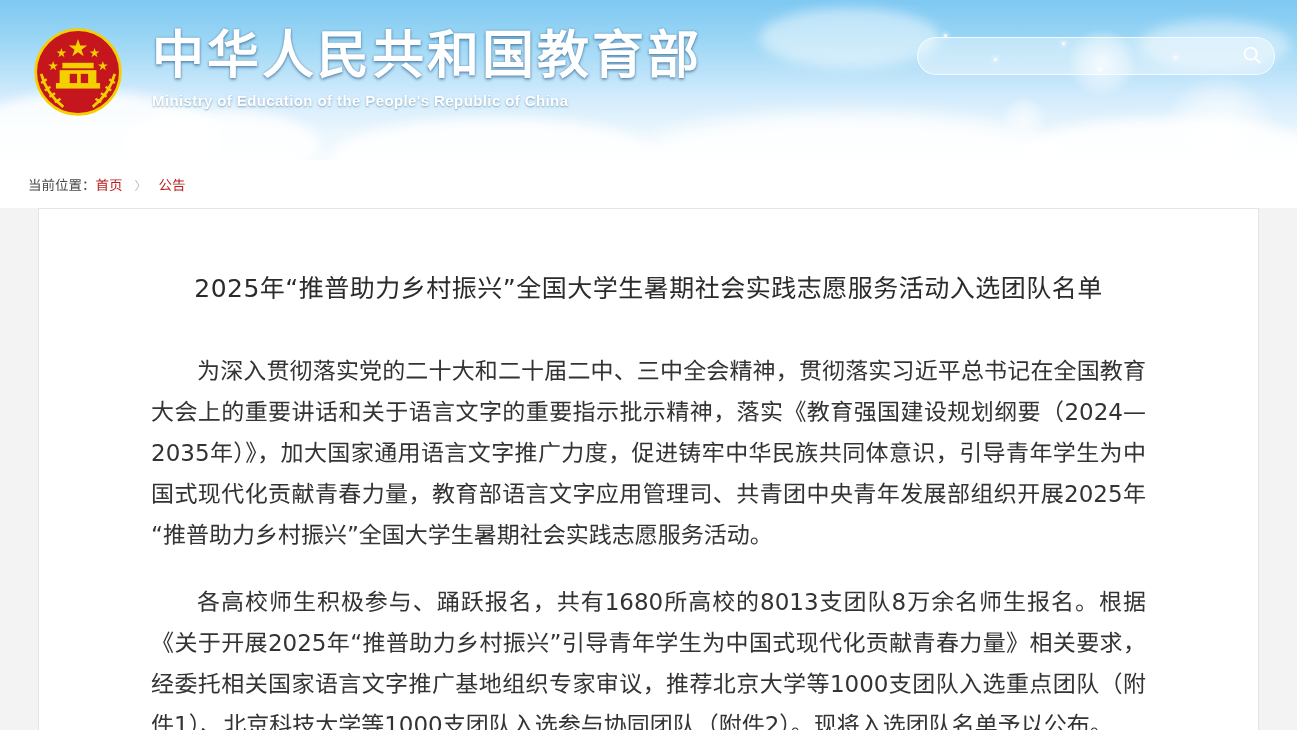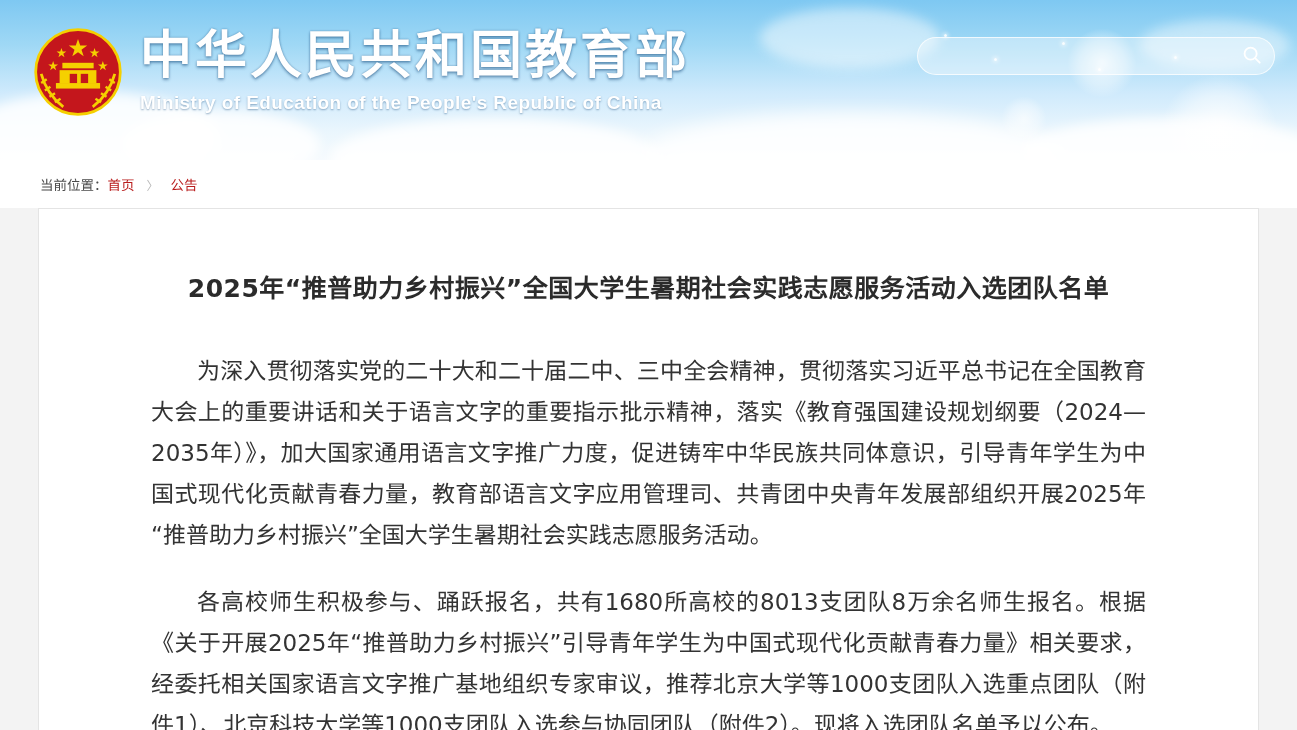--- a/index.html
+++ b/index.html
@@ -56,37 +56,37 @@
   .emblem {
     position: absolute;
     left: 32px;
     top: 26px;
     width: 92px;
     height: 92px;
   }
 
   .title-block {
     position: absolute;
-    left: 140px;
+    left: 152px;
     top: 24px;
   }
   .title-cn {
     font-family: "DejaVu Sans", "Liberation Sans", sans-serif;
     font-size: 52px;
     font-weight: bold;
     letter-spacing: 3px;
     color: #ffffff;
     text-shadow: 0 2px 3px rgba(20,70,120,0.45), 0 0 2px rgba(20,70,120,0.5);
     line-height: 62px;
     white-space: nowrap;
   }
   .title-en {
     margin-top: 6px;
     font-family: "Liberation Sans", sans-serif;
-    font-size: 19px;
+    font-size: 15px;
     font-weight: bold;
     color: #ffffff;
     letter-spacing: .4px;
     text-shadow: 0 1px 2px rgba(20,70,120,0.45);
     white-space: nowrap;
   }
 
   .search-box {
     position: absolute;
     right: 22px;
@@ -122,21 +122,21 @@
     justify-content: center;
   }
 
   
   .breadcrumb-bar {
     width: 1297px;
     height: 48px;
     background: #ffffff;
     display: flex;
     align-items: center;
-    padding-left: 40px;
+    padding-left: 28px;
     font-size: 13.5px;
     color: #4a4a4a;
     font-family: "DejaVu Sans", "Liberation Sans", sans-serif;
   }
   .breadcrumb-bar .sep {
     margin: 0 12px;
     color: #b9b9b9;
     font-size: 12px;
   }
   .breadcrumb-bar a {
@@ -155,21 +155,21 @@
     background: #ffffff;
     border: 1px solid #e4e4e4;
     border-bottom: none;
     height: 100%;
     padding: 46px 112px 0 112px;
   }
   .doc-title {
     text-align: center;
     font-family: "DejaVu Sans", "Liberation Sans", sans-serif;
     font-size: 25px;
-    font-weight: bold;
+    font-weight: normal;
     color: #2b2b2b;
     line-height: 40px;
     letter-spacing: .5px;
     margin: 14px 0 0 0;
   }
   .doc-body {
     margin-top: 42px;
     font-family: "DejaVu Sans", "Liberation Sans", sans-serif;
     font-size: 23px;
     color: #333333;

